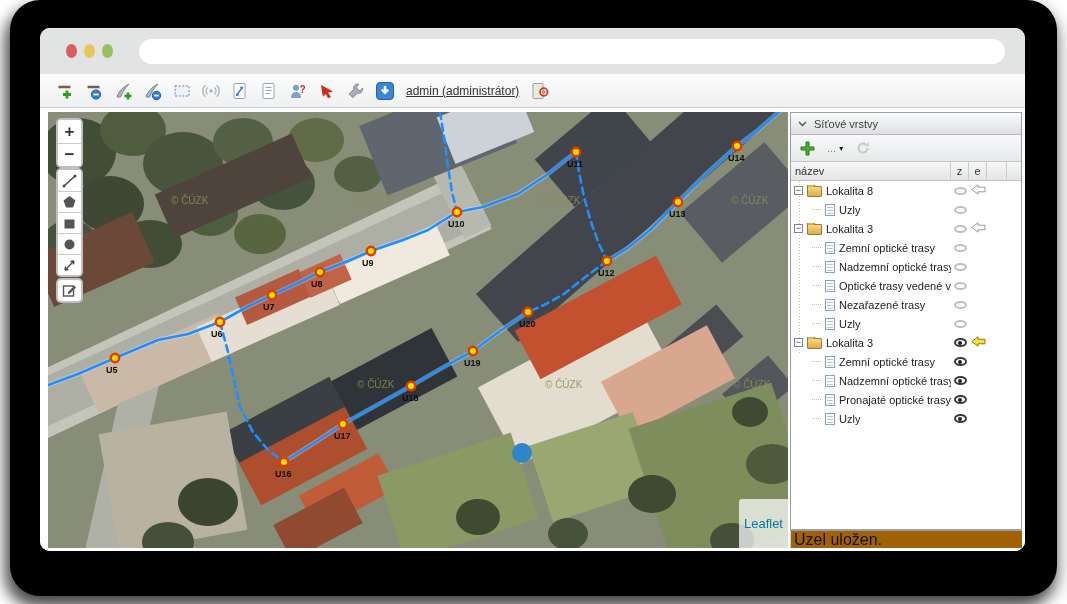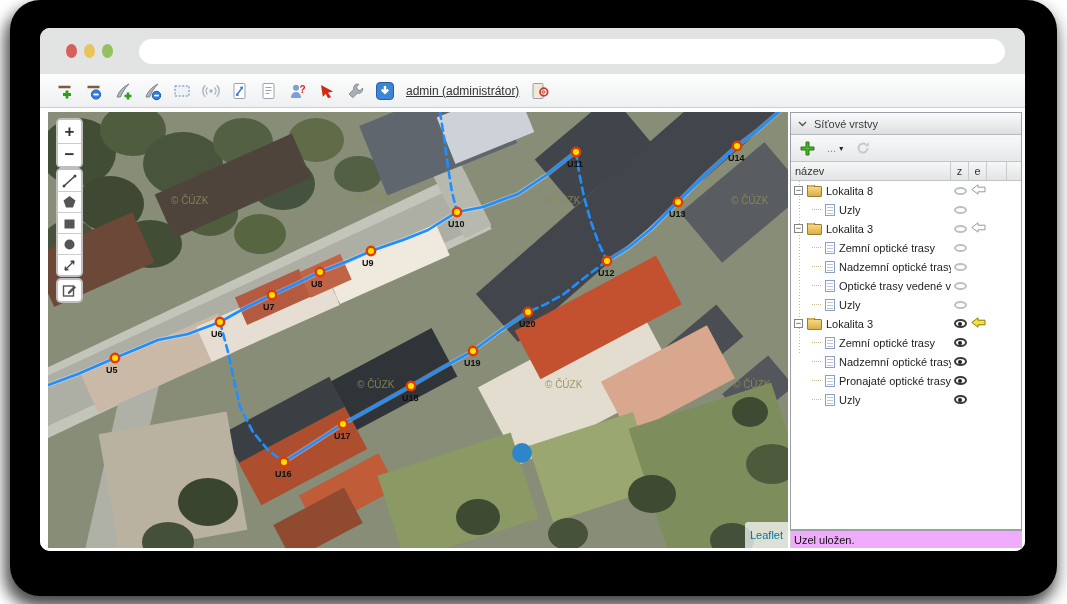--- a/index.html
+++ b/index.html
@@ -36,21 +36,21 @@
   .lf-ctl { position:absolute; background:#fff; border:2px solid rgba(0,0,0,.25); border-radius:5px; overflow:hidden; }
   .zoomctl { left:8px; top:6px; width:27px; }
   .zoombtn { width:100%; height:23px; display:flex; align-items:center; justify-content:center;
              font-size:17px; font-weight:bold; color:#333; cursor:pointer; background:#fff; }
   .zoombtn + .zoombtn { border-top:1px solid #ccc; }
   .drawbar { left:8px; top:56px; width:27px; }
   .drawbtn { width:100%; height:21px; display:flex; align-items:center; justify-content:center; background:#fff; cursor:pointer; }
   .drawbtn + .drawbtn { border-top:1px solid #ccc; }
   .editctl { left:8px; top:166px; width:27px; height:25px; display:flex; align-items:center; justify-content:center; cursor:pointer; }
   .attribution { position:absolute; right:0; bottom:0; background:rgba(255,255,255,.72); color:#0078a8;
-                 font-size:11px; padding:7px 5px; border-radius:3px 0 0 0; }
+                 font-size:13px; padding:17px 5px; border-radius:3px 0 0 0; }
 
   
   .panel { height:418px; border:1px solid #9aa0a6; background:#fff; display:flex; flex-direction:column; }
   .panel-header { height:22px; background:linear-gradient(#fbfbfb,#dcdfe2); border-bottom:1px solid #b6babe;
                   display:flex; align-items:center; gap:7px; padding-left:7px; font-size:11px; color:#3c3c3c; }
   .panel-toolbar { height:27px; background:linear-gradient(#f8f8f8,#e6e8ea); border-bottom:1px solid #c2c5c8;
                    display:flex; align-items:center; gap:6px; padding-left:6px; }
   .more-btn { display:flex; align-items:center; gap:3px; color:#8a8a8a; font-size:11px; cursor:pointer; padding:2px 4px; }
   .more-btn .caret { color:#222; font-size:8px; }
   .grid-header { height:19px; background:linear-gradient(#f7f7f7,#e2e4e6); border-bottom:1px solid #c2c5c8;
@@ -78,21 +78,21 @@
                     background:#dcae48; border:1px solid #9c7c33; border-bottom:none; }
   .pageic { width:10px; height:12px; background:#fff; border:1px solid #8aa0c4; position:relative; flex:none; }
   .pageic::after { content:''; position:absolute; left:1px; top:2px; width:6px; height:1px;
                    background:#b9c6da; box-shadow:0 3px 0 #b9c6da,0 6px 0 #b9c6da; }
   .eye-open { width:13px; height:9px; border-radius:50%; background:#fff; border:2px solid #3a3a3a; position:relative; cursor:pointer; }
   .eye-open::after { content:''; position:absolute; left:50%; top:50%; width:4px; height:4px; margin:-2px 0 0 -2px;
                      border-radius:50%; background:#222; }
   .eye-off { width:13px; height:8px; border-radius:50%; border:2px solid #bcbfc3; background:transparent; cursor:pointer; }
 
   .statusbar { height:18px; border-top:1px solid #9aa0a6; border-left:1px solid #cfd2d5;
-               background:#f0abfc; font-size:11px; color:#111; display:flex; align-items:center; padding-left:3px; }
+               background:#a16207; font-size:16px; color:#111; display:flex; align-items:center; padding-left:3px; }
 </style>
 </head>
 <body>
 
 <div class="stage">
   <div class="device"></div>
 
   <div class="window">
     <div class="chrome">
       <div class="dots">
@@ -509,20 +509,33 @@
                   <span class="eye-off"></span>
                 </div>
                 <div class="c-e"></div>
                 <div class="c-x1"></div>
                 <div class="c-x2"></div>
               </div>
               <div class="trow">
                 <div class="c-name lvl1">
                   <span class="stub"></span>
                   <span class="pageic"></span>
+                  <span>Nezařazené trasy</span>
+                </div>
+                <div class="c-z">
+                  <span class="eye-off"></span>
+                </div>
+                <div class="c-e"></div>
+                <div class="c-x1"></div>
+                <div class="c-x2"></div>
+              </div>
+              <div class="trow">
+                <div class="c-name lvl1">
+                  <span class="stub"></span>
+                  <span class="pageic"></span>
                   <span>Uzly</span>
                 </div>
                 <div class="c-z">
                   <span class="eye-off"></span>
                 </div>
                 <div class="c-e"></div>
                 <div class="c-x1"></div>
                 <div class="c-x2"></div>
               </div>
               <div class="trow">

